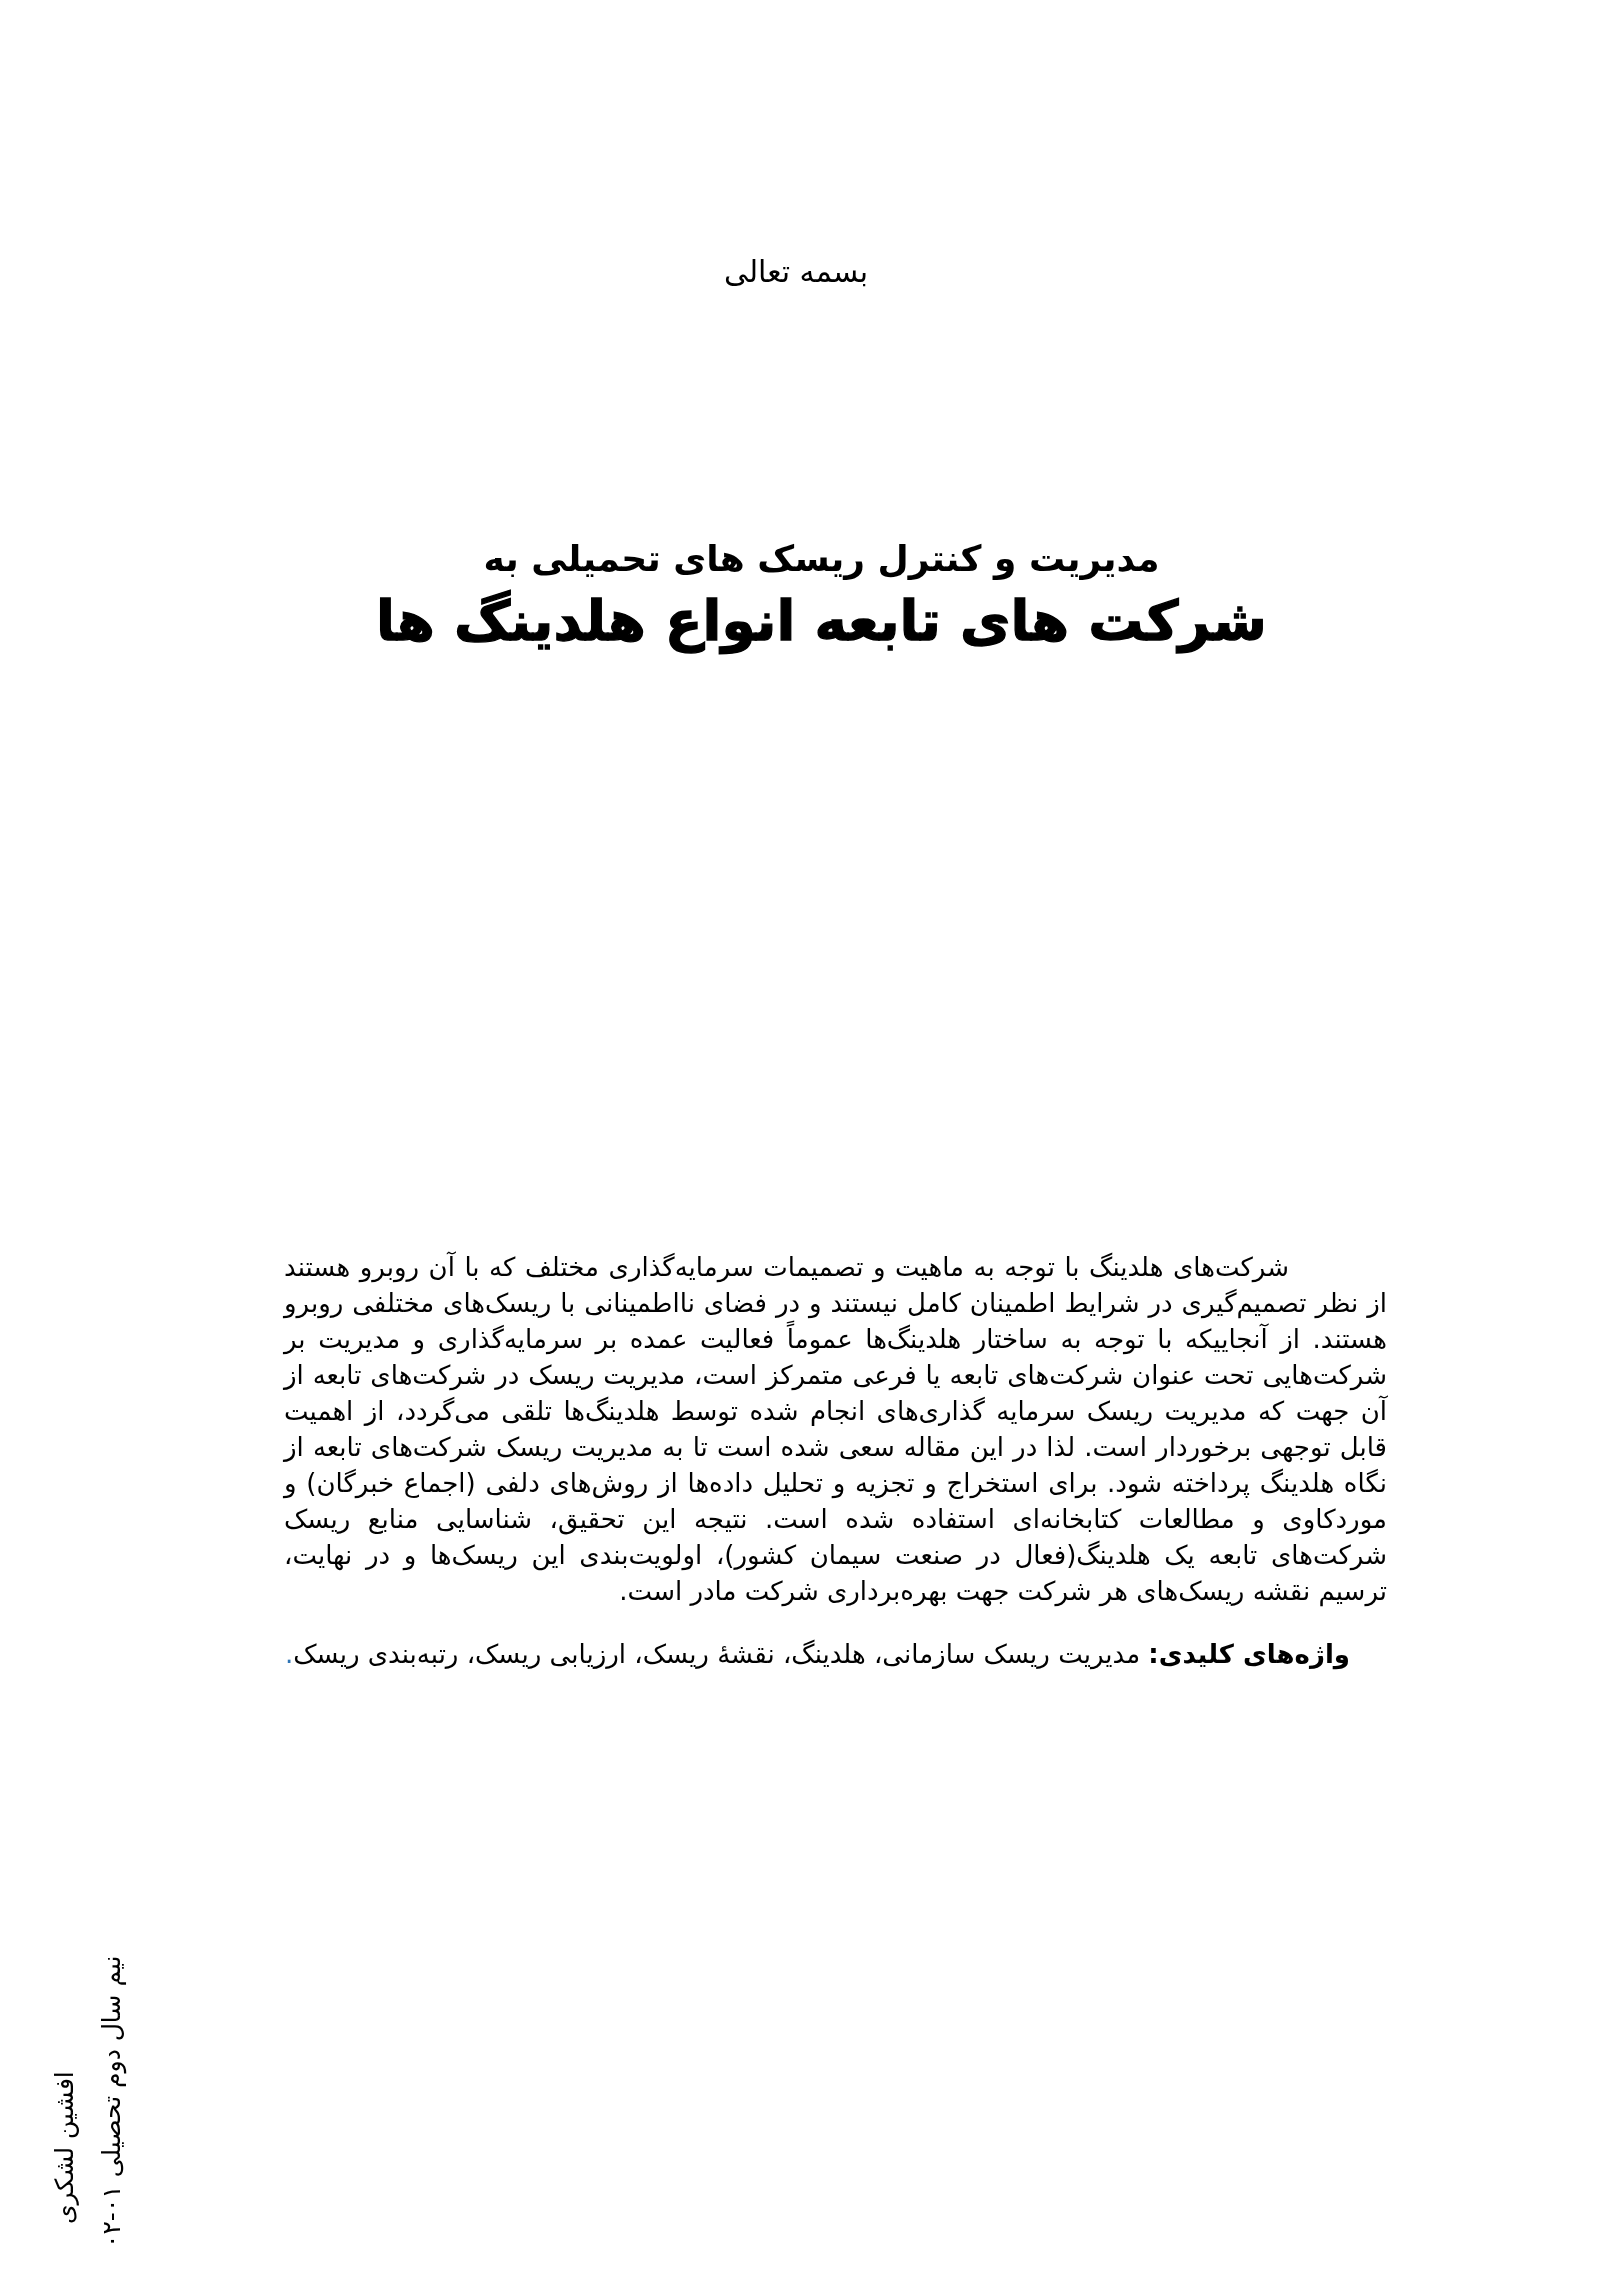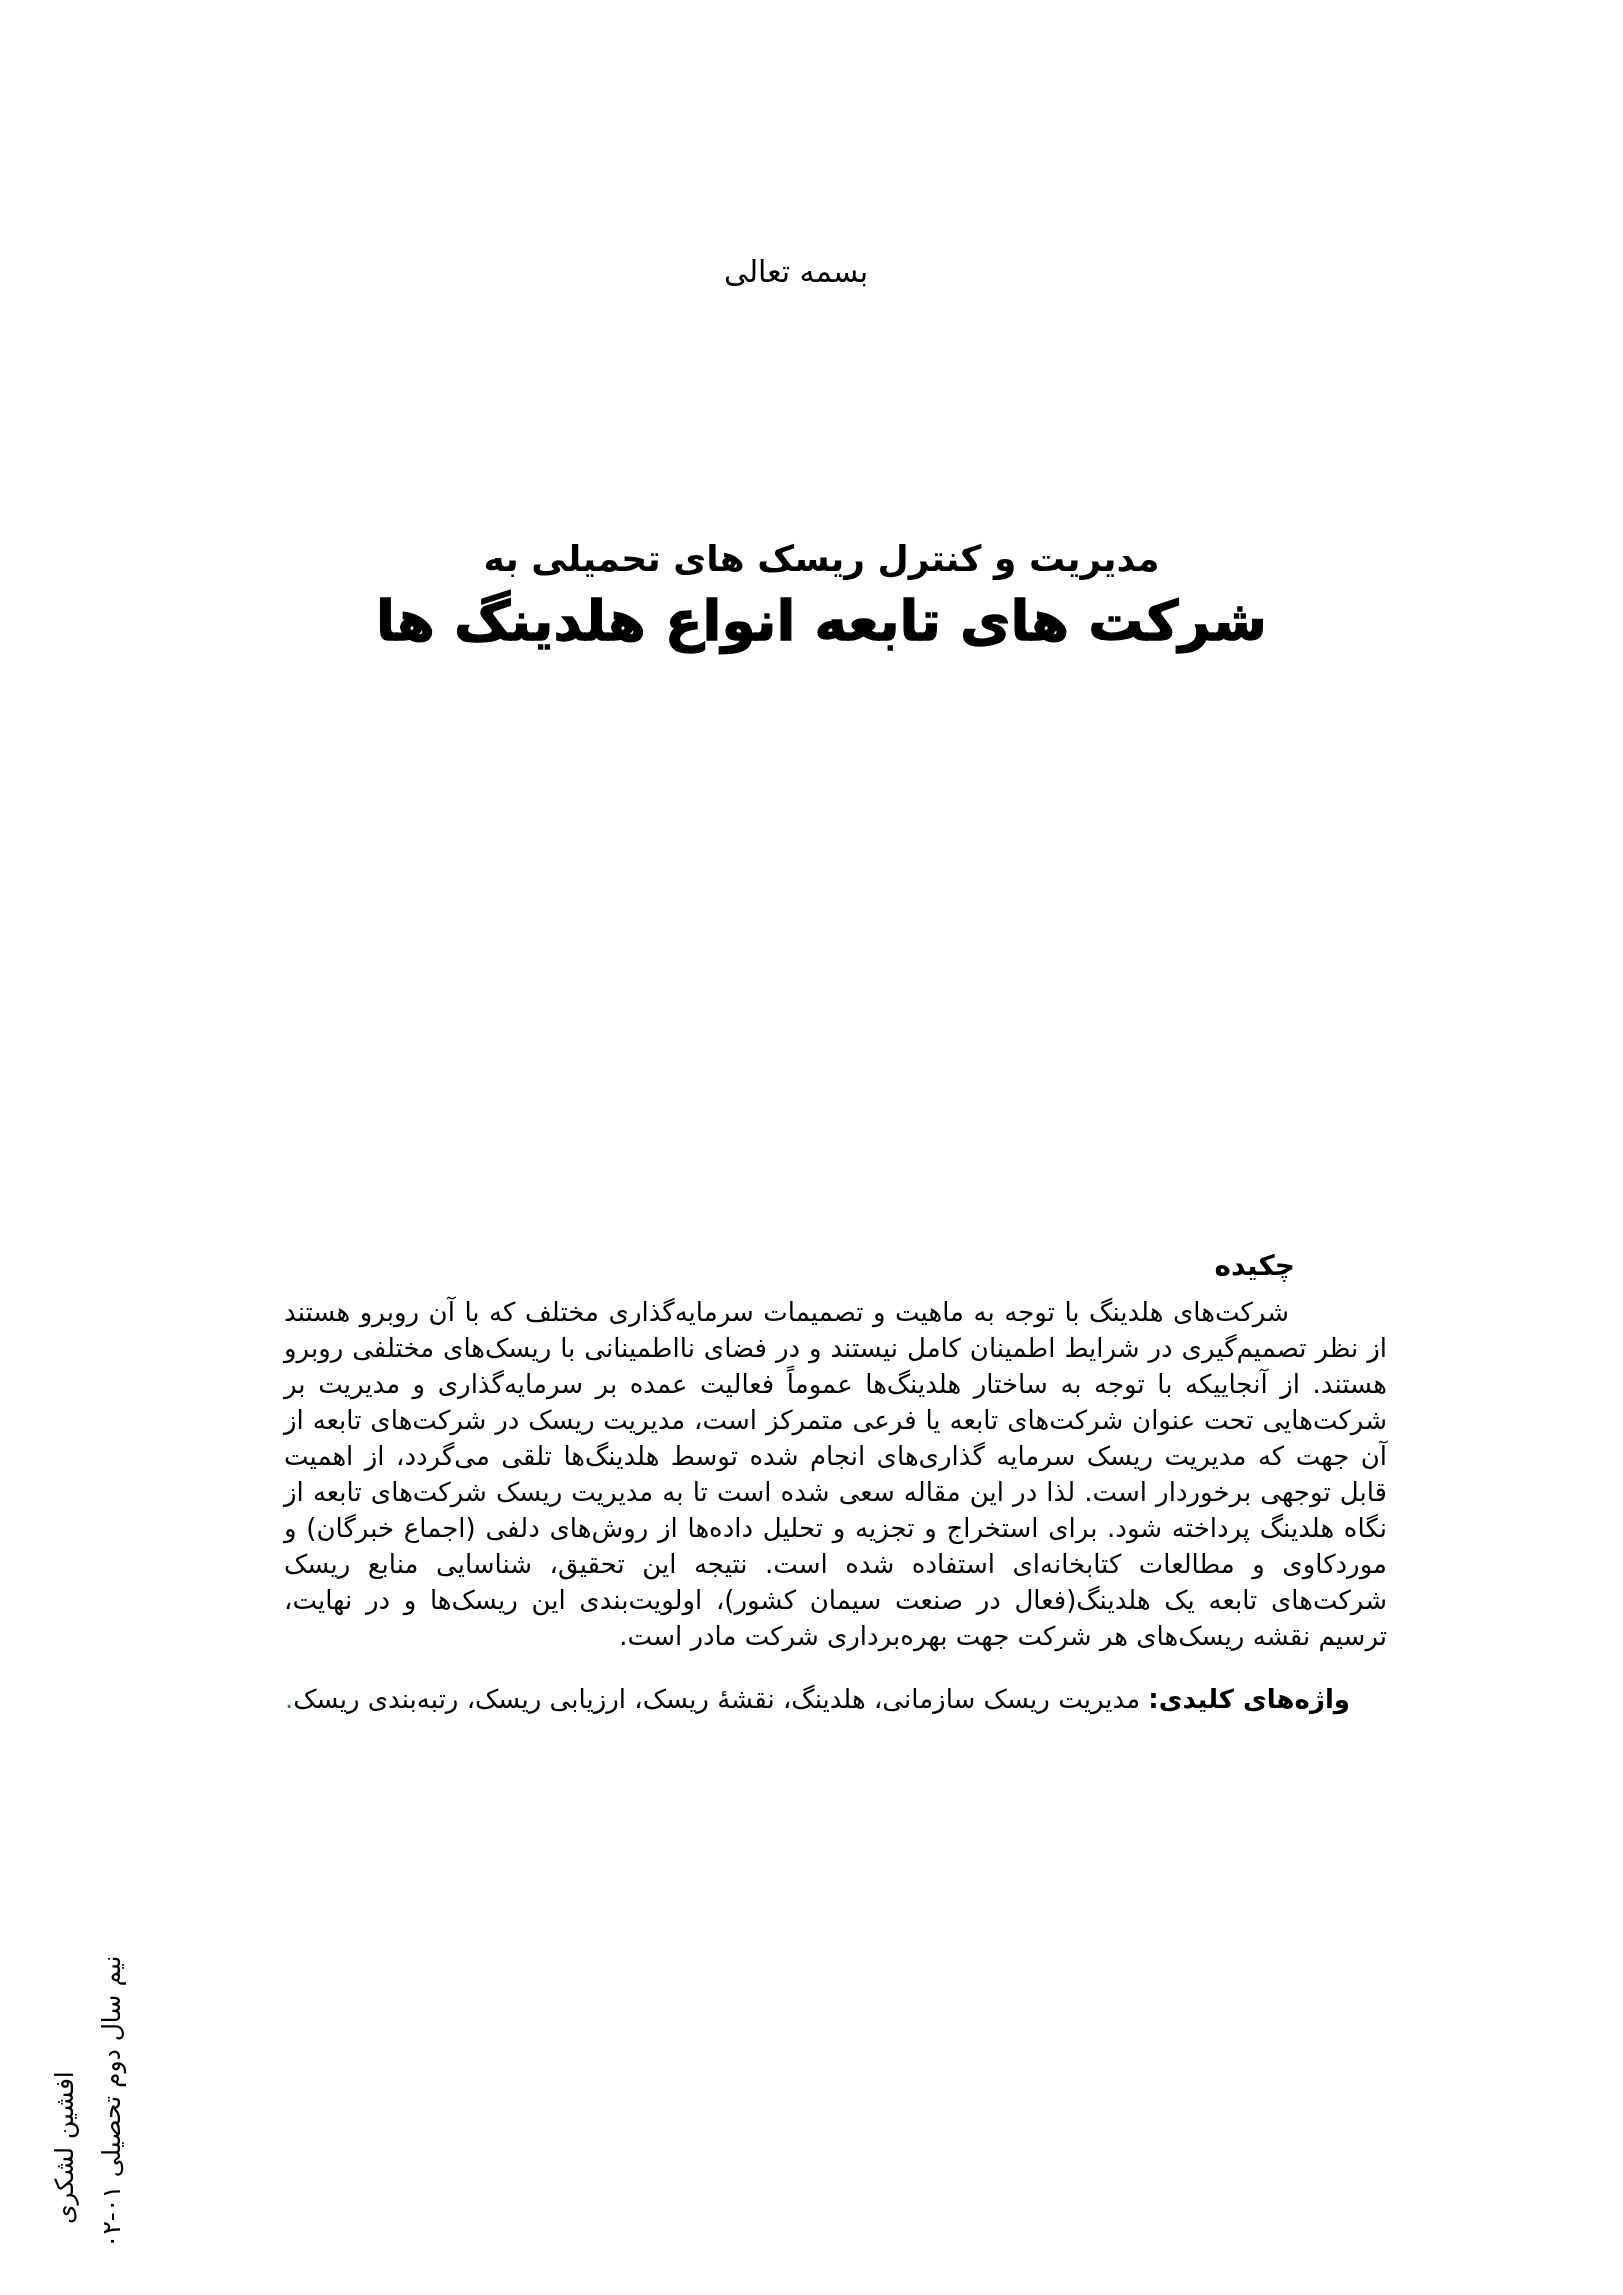--- a/index.html
+++ b/index.html
@@ -78,21 +78,20 @@
 <div class="page" style="background: rgb(255, 255, 255); color: rgb(0, 0, 0);">
 
   <div class="besmele">بسمه تعالی</div>
 
   <div class="title-block">
     <div class="title-line-1">مدیریت و کنترل ریسک های تحمیلی به</div>
     <div class="title-line-2">شرکت های تابعه انواع هلدینگ ها</div>
   </div>
 
   <section class="content">
-    <h2 class="abstract-heading">چکیده</h2>
     <p class="abstract-body">شرکت‌های هلدینگ با توجه به ماهیت و تصمیمات سرمایه‌گذاری مختلف که با آن روبرو هستند از نظر تصمیم‌گیری در شرایط اطمینان کامل نیستند و در فضای نااطمینانی با ریسک‌های مختلفی روبرو هستند. از آنجاییکه با توجه به ساختار هلدینگ‌ها عموماً فعالیت عمده بر سرمایه‌گذاری و مدیریت بر شرکت‌هایی تحت عنوان شرکت‌های تابعه یا فرعی متمرکز است، مدیریت ریسک در شرکت‌های تابعه از آن جهت که مدیریت ریسک سرمایه گذاری‌های انجام شده توسط هلدینگ‌ها تلقی می‌گردد، از اهمیت قابل توجهی برخوردار است. لذا در این مقاله سعی شده است تا به مدیریت ریسک شرکت‌های تابعه از نگاه هلدینگ پرداخته شود. برای استخراج و تجزیه و تحلیل داده‌ها از روش‌های دلفی (اجماع خبرگان) و موردکاوی و مطالعات کتابخانه‌ای استفاده شده است. نتیجه این تحقیق، شناسایی منابع ریسک شرکت‌های تابعه یک هلدینگ(فعال در صنعت سیمان کشور)، اولویت‌بندی این ریسک‌ها و در نهایت، ترسیم نقشه ریسک‌های هر شرکت جهت بهره‌برداری شرکت مادر است.</p>
     <p class="keywords-line">
       <span class="kw-label">واژه‌های کلیدی:</span><span> مدیریت ریسک سازمانی، هلدینگ، نقشۀ ریسک، ارزیابی ریسک، رتبه‌بندی ریسک</span><span class="kw-period" style="color: rgb(46, 116, 181);">.</span>
     </p>
   </section>
 
   <div class="v-text v-semester">نیم سال دوم تحصیلی ۰۱-۰۲</div>
 
   <div class="v-text v-author">افشین لشکری</div>
 

